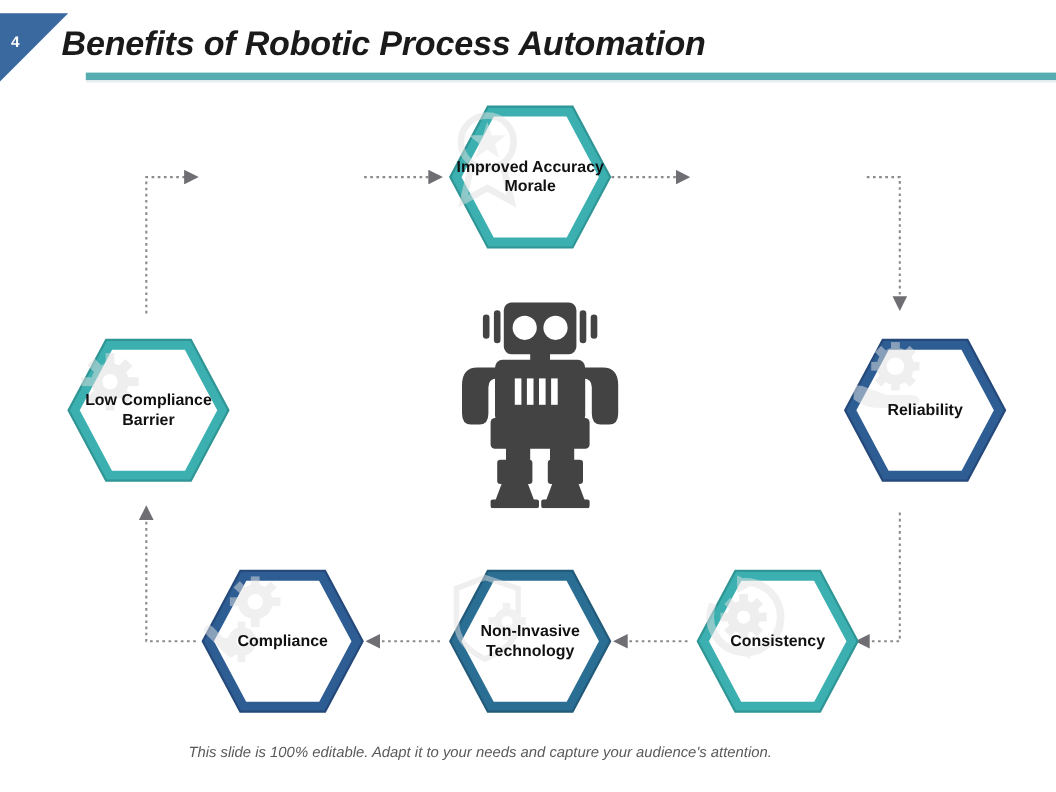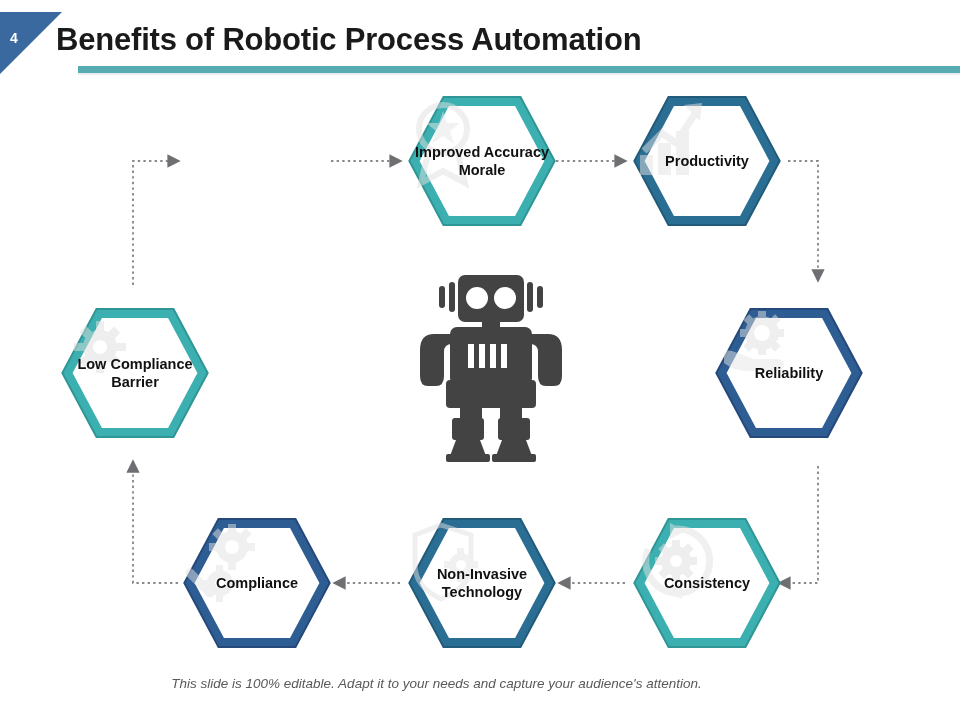--- a/index.html
+++ b/index.html
@@ -45,20 +45,21 @@
   .title-text {
     position: absolute;
     left: 56px;
     top: 22px;
     font-size: 31px;
     font-weight: bold;
     color: #1a1a1a;
     letter-spacing: -0.2px;
     white-space: nowrap;
     font-family: "Liberation Sans", sans-serif;
+    font-style: italic;
   }
   .title-rule {
     position: absolute;
     left: 78px;
     top: 66px;
     width: 882px;
     height: 7px;
     background: #56acb0;
   }
   .title-rule-shadow {
@@ -192,38 +193,22 @@
     <div class="hex-watermark">
       <svg width="64" height="86" viewBox="0 0 64 86">
         <circle cx="32" cy="30" r="24" fill="none" stroke="#e0e0e0" stroke-width="6"></circle>
         <path d="M32 12 L36 24 L49 24 L39 32 L43 45 L32 37 L21 45 L25 32 L15 24 L28 24 Z" fill="#e6e6e6"></path>
         <path d="M18 50 L10 84 L32 72 L54 84 L46 50" fill="none" stroke="#e0e0e0" stroke-width="6"></path>
       </svg>
     </div>
     <div class="hex-label">Improved Accuracy Morale</div>
   </div>
 
-  <div class="hex" style="left:636px; top:99px;">
-    <svg width="142" height="124" viewBox="0 0 142 124">
-      <polygon points="35.5,3 106.5,3 138,62 106.5,121 35.5,121 4,62" fill="#ffffff" stroke="#225a7a" stroke-width="12" stroke-linejoin="miter"></polygon>
-      <polygon points="35.5,3 106.5,3 138,62 106.5,121 35.5,121 4,62" fill="#ffffff" stroke="#2b6e93" stroke-width="8" stroke-linejoin="miter"></polygon>
-    </svg>
-    <div class="hex-watermark">
-      <svg width="72" height="78" viewBox="0 0 72 78">
-        <rect x="4" y="56" width="13" height="20" fill="#e2e2e2"></rect>
-        <rect x="22" y="44" width="13" height="32" fill="#e2e2e2"></rect>
-        <rect x="40" y="32" width="13" height="44" fill="#e2e2e2"></rect>
-        <path d="M8 52 L26 34 L40 44 L62 10" fill="none" stroke="#e2e2e2" stroke-width="7"></path>
-        <path d="M48 6 L66 4 L64 22 Z" fill="#e2e2e2"></path>
-      </svg>
-    </div>
-    <div class="hex-label">Productivity</div>
-  </div>
-
-  <div class="hex" style="left:718px; top:311px;">
+
+  <div class="hex" style="left:770px; top:311px;">
     <svg width="142" height="124" viewBox="0 0 142 124">
       <polygon points="35.5,3 106.5,3 138,62 106.5,121 35.5,121 4,62" fill="#ffffff" stroke="#24497a" stroke-width="12" stroke-linejoin="miter"></polygon>
       <polygon points="35.5,3 106.5,3 138,62 106.5,121 35.5,121 4,62" fill="#ffffff" stroke="#2d5d93" stroke-width="8" stroke-linejoin="miter"></polygon>
     </svg>
     <div class="hex-watermark">
       <svg width="78" height="72" viewBox="0 0 78 72">
         <g fill="#e0e0e0">
           <circle cx="44" cy="22" r="17"></circle>
           <rect x="40" y="0" width="8" height="8"></rect>
             <rect x="40" y="36" width="8" height="8"></rect>

